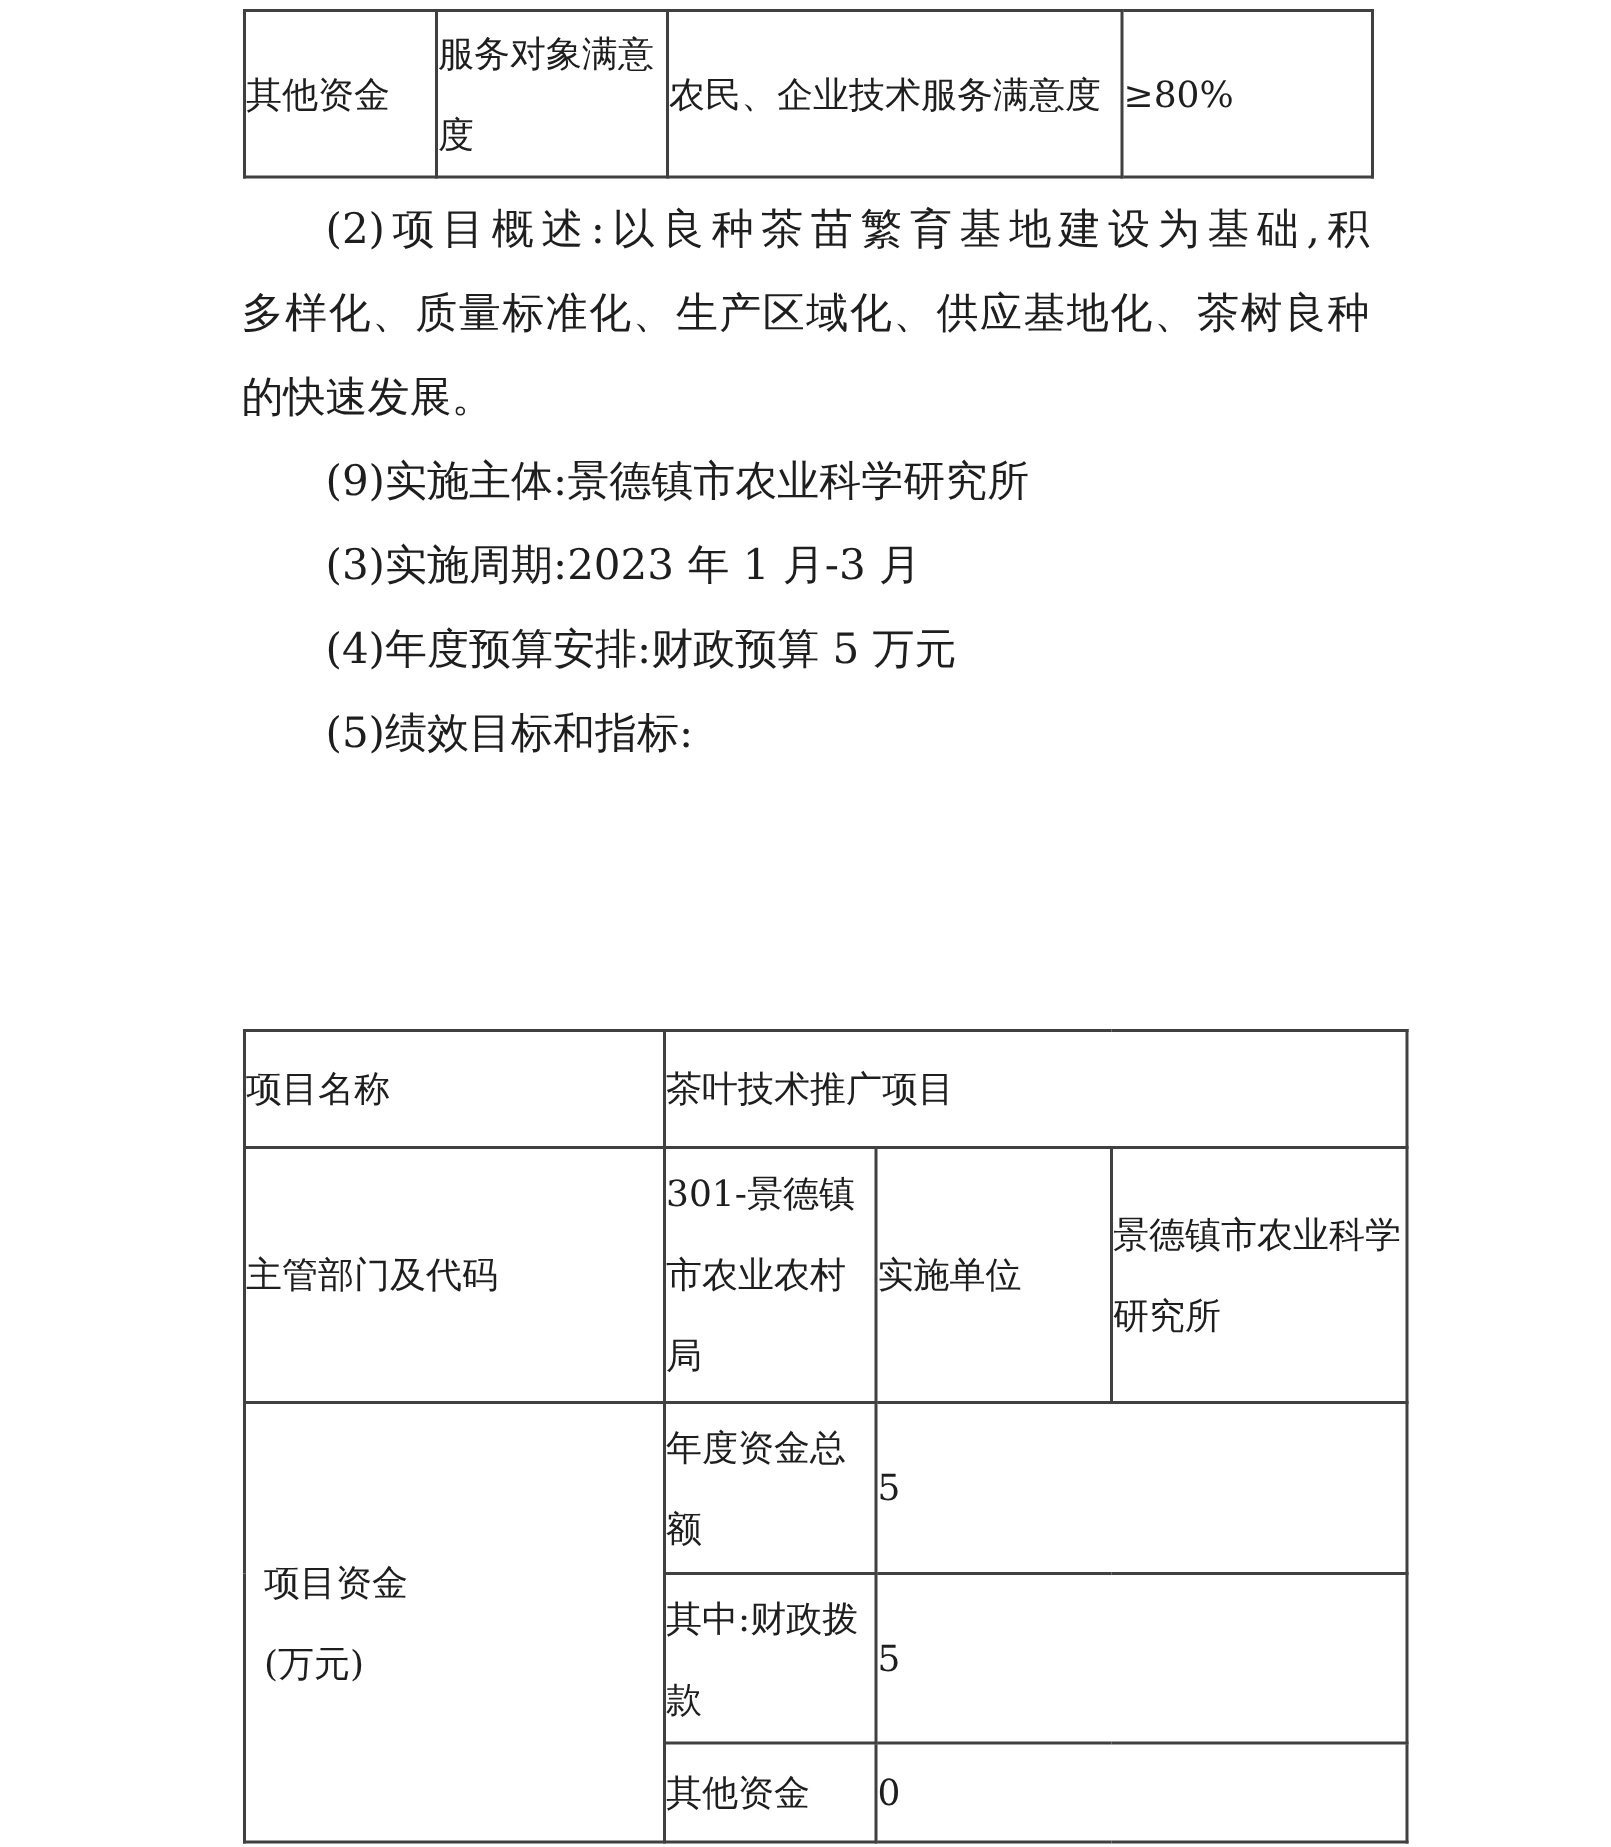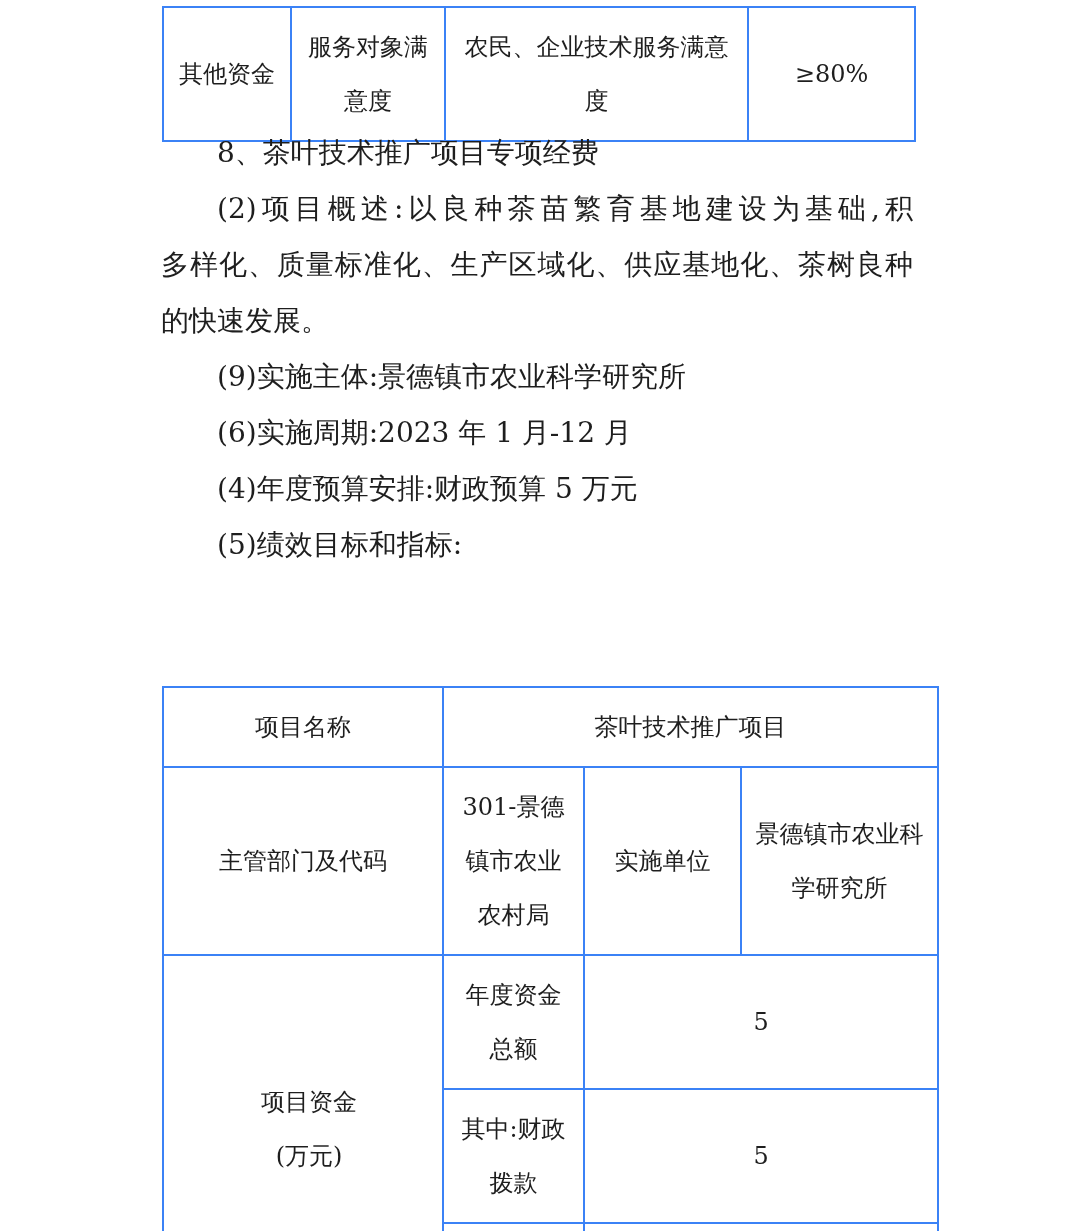--- a/index.html
+++ b/index.html
@@ -16,24 +16,23 @@
 
   
   table {
     border-collapse: collapse;
     table-layout: fixed;
     position: absolute;
     font-size: 24px;
     color: #1e1e1e;
   }
   td {
-    border: 2px solid #3b82f6;
-    text-align: center;
+    border: 2px solid #404040;
     vertical-align: middle;
-    padding: 12px;
+    padding: 0;
     line-height: 54px;
     overflow: hidden;
   }
 
   .sat-table { left: 162px; top: 6px; width: 752px; }
   .perf-table { left: 162px; top: 686px; width: 775px; }
 
   
   .body-text {
     position: absolute;
@@ -70,39 +69,38 @@
         <tr style="height:111px">
       <td>其他资金</td>
       <td>服务对象满意度</td>
       <td>农民、企业技术服务满意度</td>
       <td>≥80%</td>
     </tr>
   </tbody>
     </table>
 
   <div class="body-text">
-    <div class="doc-line indent">8、茶叶技术推广项目专项经费</div>
     <div class="doc-line indent fill">(2)项目概述:以良种茶苗繁育基地建设为基础,积</div>
     <div class="doc-line fill">多样化、质量标准化、生产区域化、供应基地化、茶树良种</div>
     <div class="doc-line">的快速发展。</div>
     <div class="doc-line indent">(9)实施主体:景德镇市农业科学研究所</div>
-    <div class="doc-line indent">(6)实施周期:2023 年 1 月-12 月</div>
+    <div class="doc-line indent">(3)实施周期:2023 年 1 月-3 月</div>
     <div class="doc-line indent">(4)年度预算安排:财政预算 5 万元</div>
     <div class="doc-line indent">(5)绩效目标和指标:</div>
   </div>
 
   <table class="perf-table">
     <colgroup>
       <col style="width:280px">
       <col style="width:141px">
       <col style="width:157px">
       <col style="width:197px">
     </colgroup>
     <tbody>
-        <tr style="height:61px">
+        <tr style="height:78px">
       <td>项目名称</td>
       <td colspan="3">茶叶技术推广项目</td>
     </tr>
     <tr style="height:170px">
       <td>主管部门及代码</td>
       <td>301-景德镇市农业农村局</td>
       <td>实施单位</td>
       <td>景德镇市农业科学研究所</td>
     </tr>
     <tr style="height:114px">

